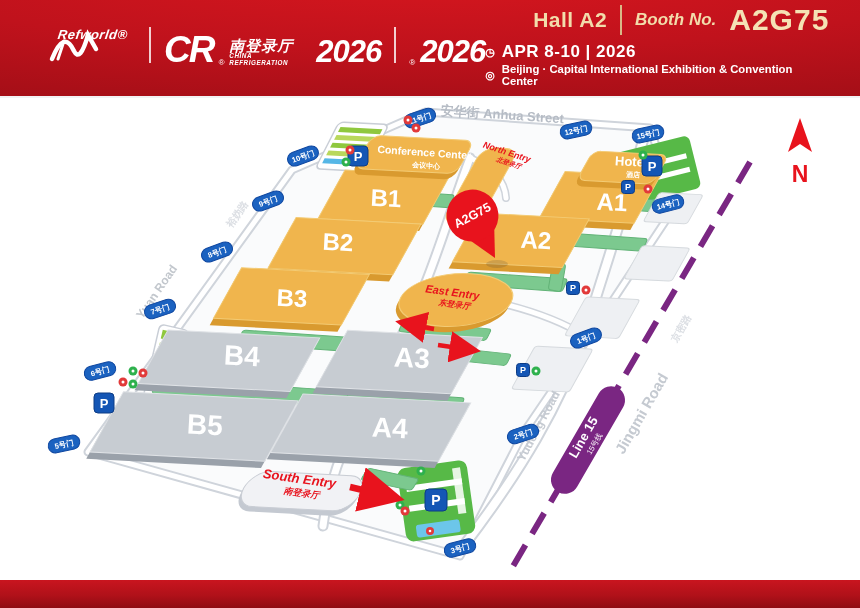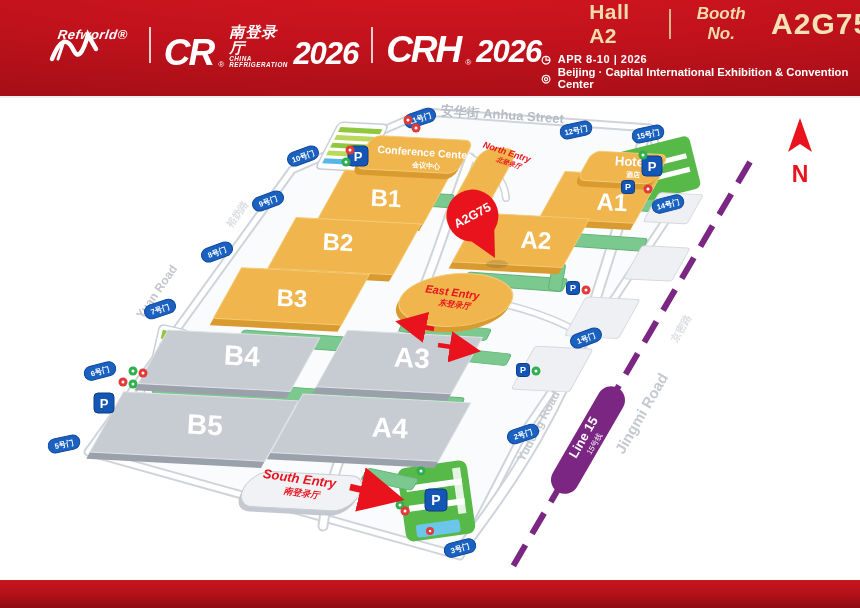--- a/index.html
+++ b/index.html
@@ -25,21 +25,21 @@
   .cr-en{font-size:6.3px;letter-spacing:.55px;font-weight:bold;}
   .yr{font-size:31px;font-weight:bold;line-height:1;margin-top:12px;letter-spacing:-1px;}
   .info{color:#fff;display:flex;flex-direction:column;gap:1px;min-width:330px;}
   .info-top{display:flex;align-items:center;gap:13px;margin-bottom:4px;}
   .hall-txt{font-size:21px;font-weight:bold;color:#f2dcab;letter-spacing:.5px;margin-left:48px;}
   .vline{width:2px;height:30px;background:#d9b887;}
   .booth-label{font-style:italic;font-weight:bold;font-size:17px;color:#f2dcab;text-align:center;}
   .booth-no{font-size:30px;font-weight:bold;color:#f5e2b4;letter-spacing:1px;}
   .meta-line{display:flex;align-items:center;gap:7px;font-weight:bold;}
   .meta-ic{font-size:11px;line-height:1;}
-  .date-txt{font-size:11px;letter-spacing:.5px;}
+  .date-txt{font-size:17px;letter-spacing:.5px;}
   .venue-txt{font-size:11.3px;}
 
   
   .map-wrap{flex:1 1 auto;position:relative;background:#fff;}
   .map-wrap svg{display:block;}
 
   
   footer{height:28px;flex:0 0 28px;background:linear-gradient(180deg,#c9151f 0%,#b01119 55%,#8f0c13 100%);}
 </style>
 </head>
@@ -61,21 +61,20 @@
         <span class="cr-big">CR</span>
         <span class="sup-reg">®</span>
         <div class="cr-col">
           <span class="cr-cn">南登录厅</span>
           <span class="cr-en">CHINA REFRIGERATION</span>
         </div>
         <span class="yr">2026</span>
       </div>
       <div class="hdiv"></div>
       <div class="crh-group">
-        <span class="cr-big">CRH</span>
         <span class="sup-reg">®</span>
         <span class="yr">2026</span>
       </div>
     </div>
 
     <div class="info">
       <div class="info-top">
         <span class="hall-txt">Hall A2</span>
         <span class="vline"></span>
         <span class="booth-label">Booth No.</span>

